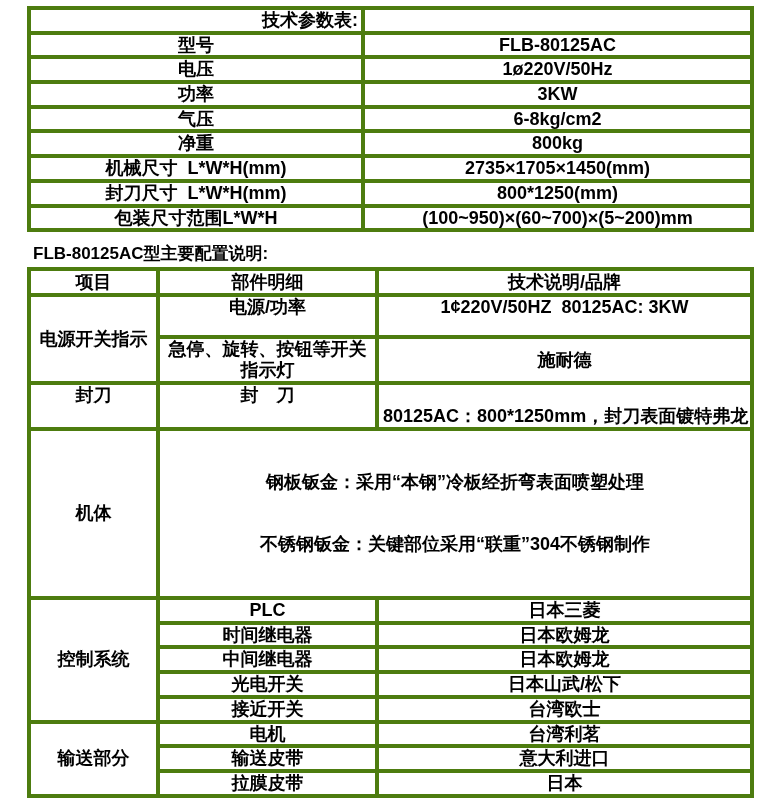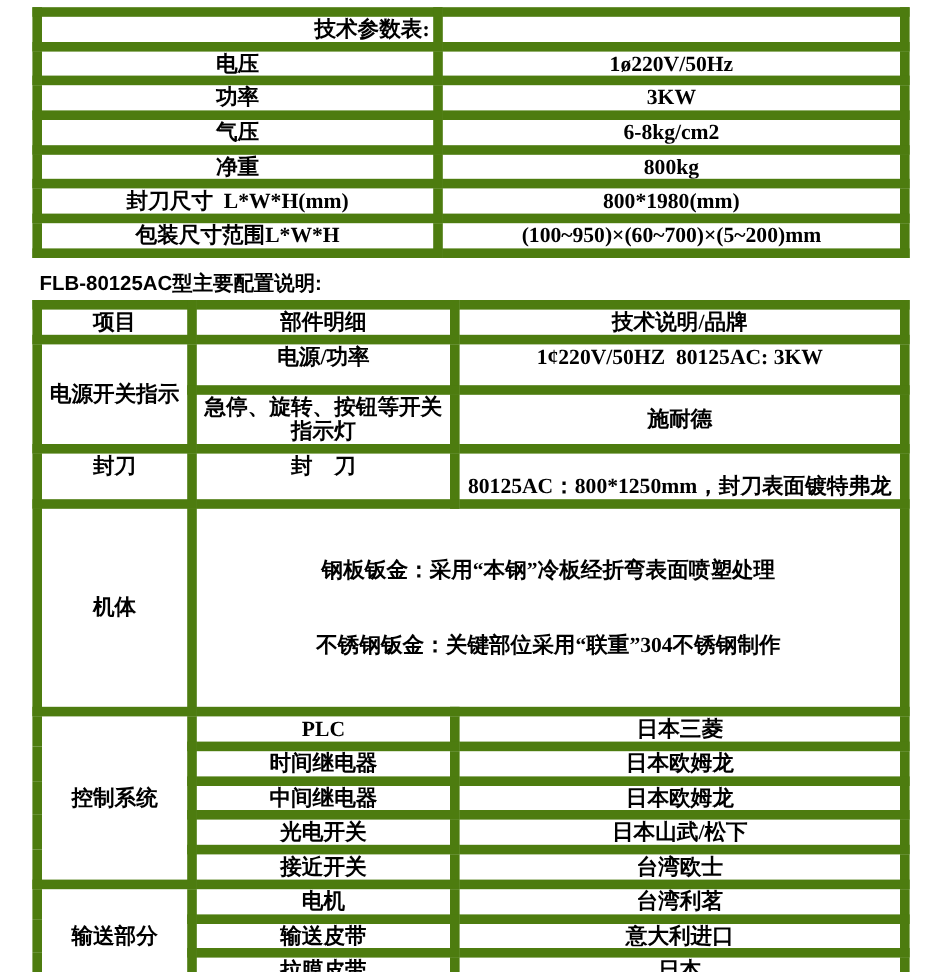--- a/index.html
+++ b/index.html
@@ -6,23 +6,23 @@
   body{
     width:776px;height:810px;background:#ffffff;color:#000000;
     font-family:"Liberation Sans","DejaVu Sans",sans-serif;
     font-weight:700;overflow:hidden;
   }
   .doc{padding:6px 0 0 27px;}
   .sec-title{font-size:17px;line-height:19px;margin:0 0 4px 0;white-space:pre-wrap;}
   .sec-title.second{margin:12px 0 4px 6px;}
   table{border-collapse:collapse;table-layout:fixed;width:723px;}
   td,th{
-    border:8px solid #4d7c0f;padding:0 4px;font-size:18px;font-weight:700;
+    border:4px solid #4d7c0f;padding:0 4px;font-size:18px;font-weight:700;
     text-align:center;vertical-align:middle;line-height:1.15;
-    white-space:pre-wrap;overflow:hidden;font-family:Liberation Serif, serif;
+    white-space:pre-wrap;overflow:hidden;
   }
   
   .spec-table tr{height:22px;}
   .spec-table .hdr-label{text-align:right;padding-right:3px;}
   
   .cfg-table tr.hdr{height:26px;}
   .cfg-table tr.r-power{height:42px;}
   .cfg-table tr.r-switch{height:43px;}
   .cfg-table tr.r-knife{height:46px;}
   .cfg-table tr.r-body{height:46px;}
@@ -41,38 +41,46 @@
     <colgroup>
         <col style="width:334px">
         <col style="width:389px">
       </colgroup>
     <tbody>
         <tr>
       <td class="hdr-label">技术参数表:</td>
       <td></td>
     </tr>
     <tr>
+      <td>型号</td>
+      <td>FLB-80125AC</td>
+    </tr>
+    <tr>
       <td>电压</td>
       <td>1ø220V/50Hz</td>
     </tr>
     <tr>
       <td>功率</td>
       <td>3KW</td>
     </tr>
     <tr>
       <td>气压</td>
       <td>6-8kg/cm2</td>
     </tr>
     <tr>
       <td>净重</td>
       <td>800kg</td>
     </tr>
     <tr>
+      <td>机械尺寸  L*W*H(mm)</td>
+      <td>2735×1705×1450(mm)</td>
+    </tr>
+    <tr>
       <td>封刀尺寸  L*W*H(mm)</td>
-      <td>800*1980(mm)</td>
+      <td>800*1250(mm)</td>
     </tr>
     <tr>
       <td>包装尺寸范围L*W*H</td>
       <td>(100~950)×(60~700)×(5~200)mm</td>
     </tr>
   </tbody>
     </table>
 
   <div class="sec-title second">FLB-80125AC型主要配置说明:</div>
 

